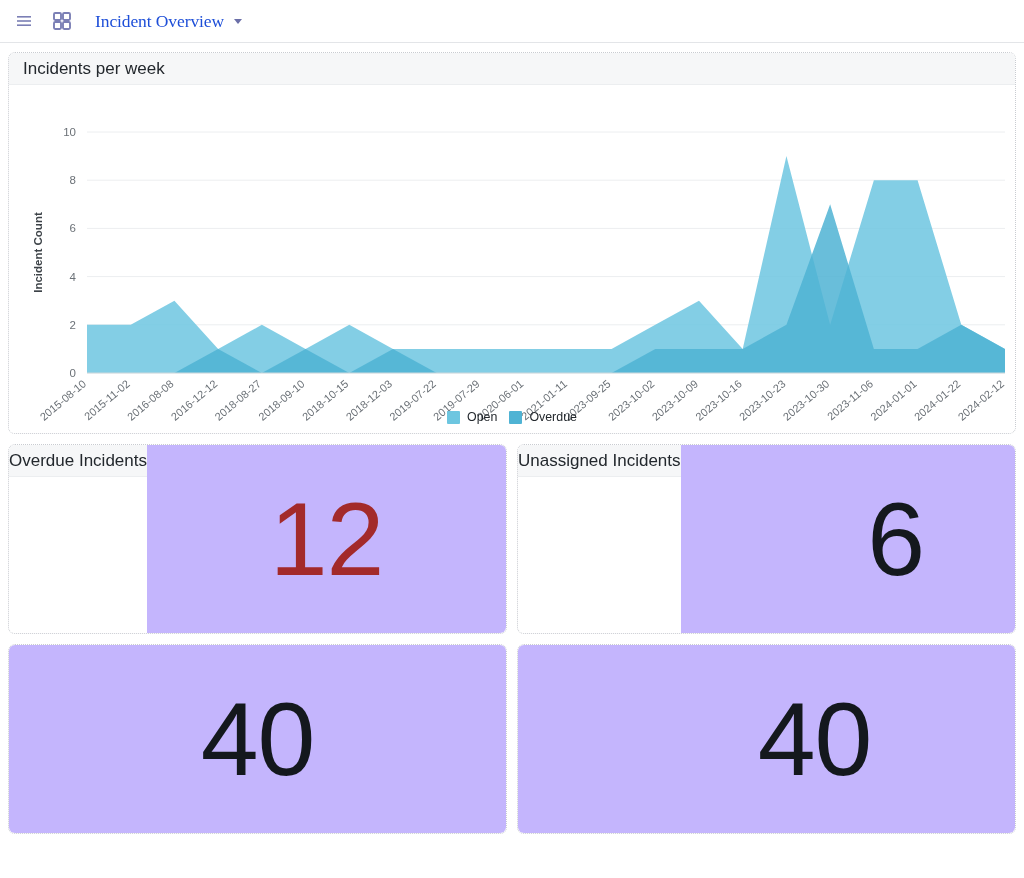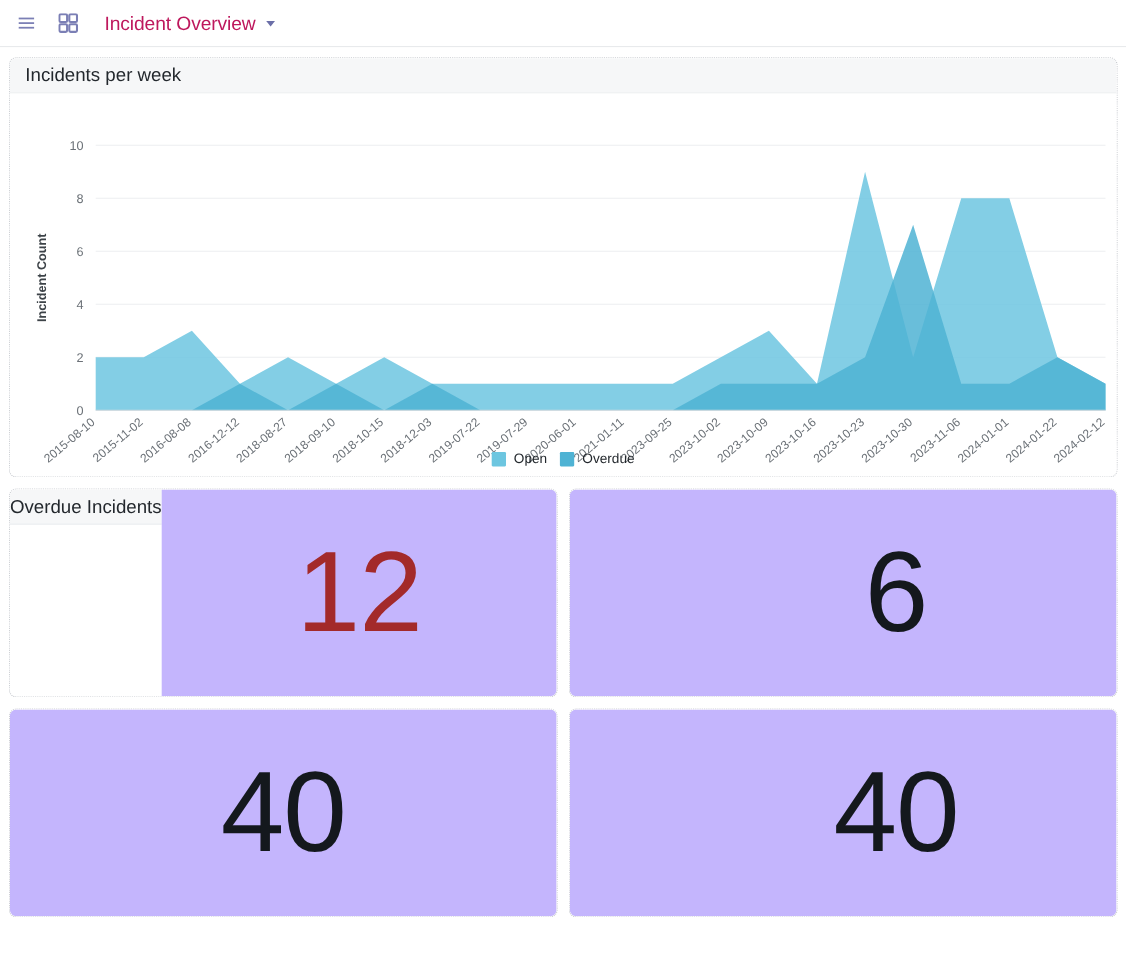--- a/index.html
+++ b/index.html
@@ -24,24 +24,25 @@
   .bar-icon {
     width: 28px; height: 28px;
     display: flex; align-items: center; justify-content: center;
     cursor: pointer;
     flex: 0 0 auto;
   }
   #hamburger-icon { margin-left: 2px; }
   #grid-icon { margin-left: 10px; }
   #app-title {
     font-size: 17.5px;
-    color: #be185d;
+    color: #1d4ed8;
     margin-left: 19px;
     letter-spacing: -0.1px;
     white-space: nowrap;
+    font-family: Liberation Serif, serif;
   }
   #title-caret {
     margin-left: 10px;
     width: 0; height: 0;
     border-left: 4.5px solid transparent;
     border-right: 4.5px solid transparent;
     border-top: 5px solid #6b6fa8;
     cursor: pointer;
   }
 
@@ -206,20 +207,23 @@
   <div class="kpi-row">
     <div class="card kpi-card">
       <div class="card-header centered">
         <span class="card-title">Overdue Incidents</span>
       </div>
       <div class="kpi-value-wrap">
         <span class="kpi-value red">12</span>
       </div>
     </div>
     <div class="card kpi-card">
+      <div class="card-header centered">
+        <span class="card-title">Unassigned Incidents</span>
+      </div>
       <div class="kpi-value-wrap">
         <span class="kpi-value dark shift-right">6</span>
       </div>
     </div>
   </div>
 
   <div class="kpi-row">
     <div class="card kpi-card">
       <div class="kpi-value-wrap">
         <span class="kpi-value dark">40</span>

